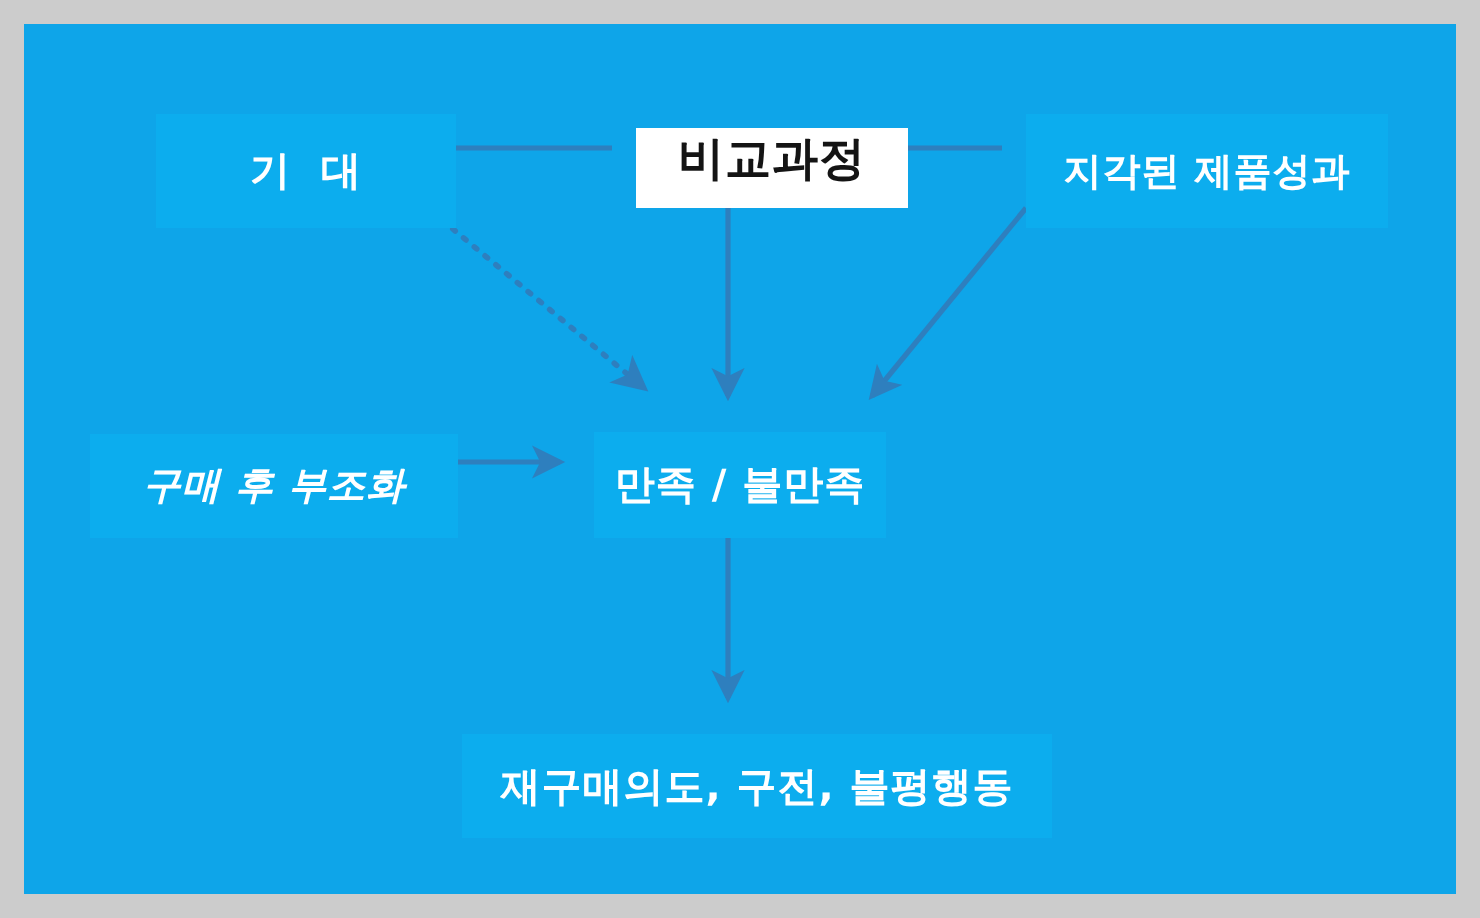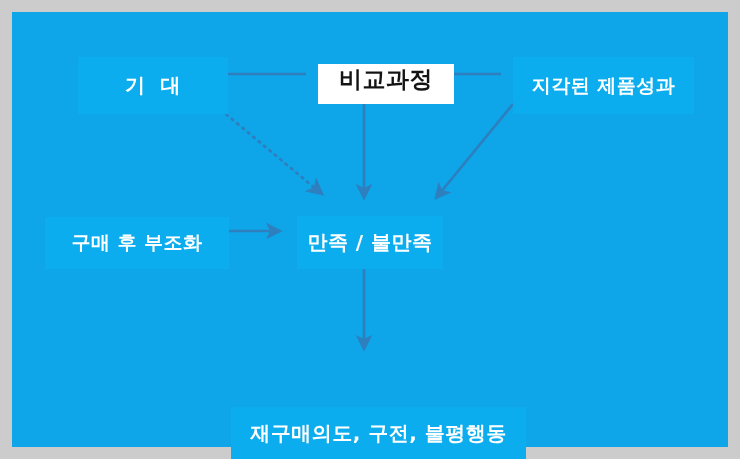--- a/index.html
+++ b/index.html
@@ -60,29 +60,29 @@
     left: 501px; top: 45px; width: 181px; height: 57px;
     font-size: 19px;
   }
   #l-comparison {
     left: 306px; top: 52px; width: 136px; height: 40px;
     font-size: 23px;
   }
   #n-dissonance {
     left: 33px; top: 205px; width: 184px; height: 52px;
     font-size: 19px;
+    font-style: italic;
   }
   #n-satisfaction {
     left: 285px; top: 204px; width: 146px; height: 53px;
     font-size: 20px;
   }
   #n-outcome {
     left: 219px; top: 355px; width: 295px; height: 52px;
     font-size: 20px;
-    margin-top: 40px;
   }
   #edges {
     position: absolute;
     left: 0; top: 0;
     width: 716px; height: 435px;
     z-index: 1;
   }
 </style>
 </head>
 <body>

